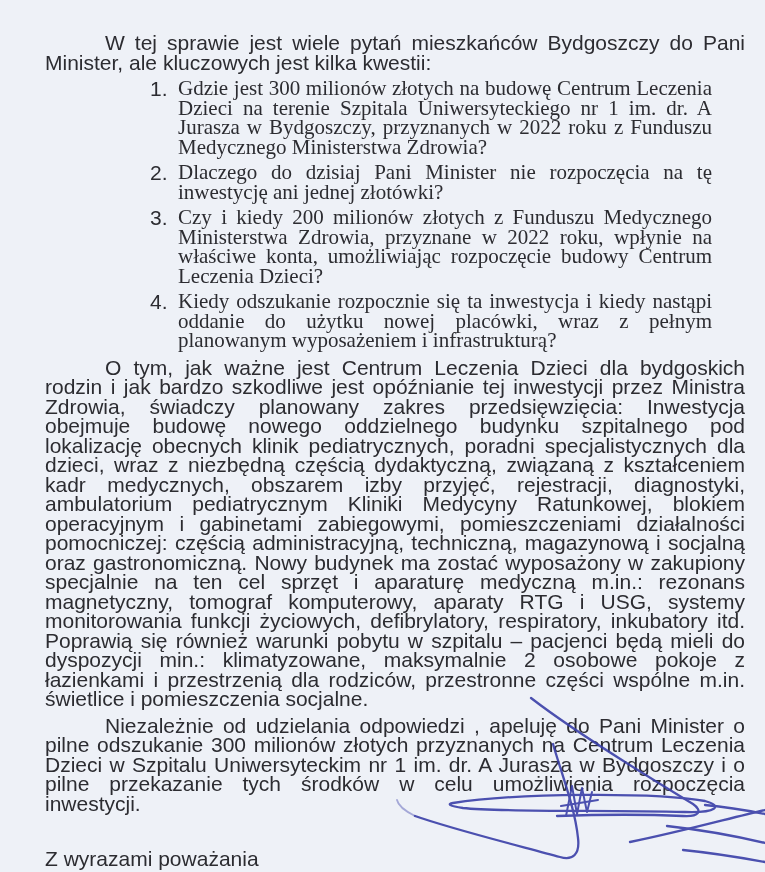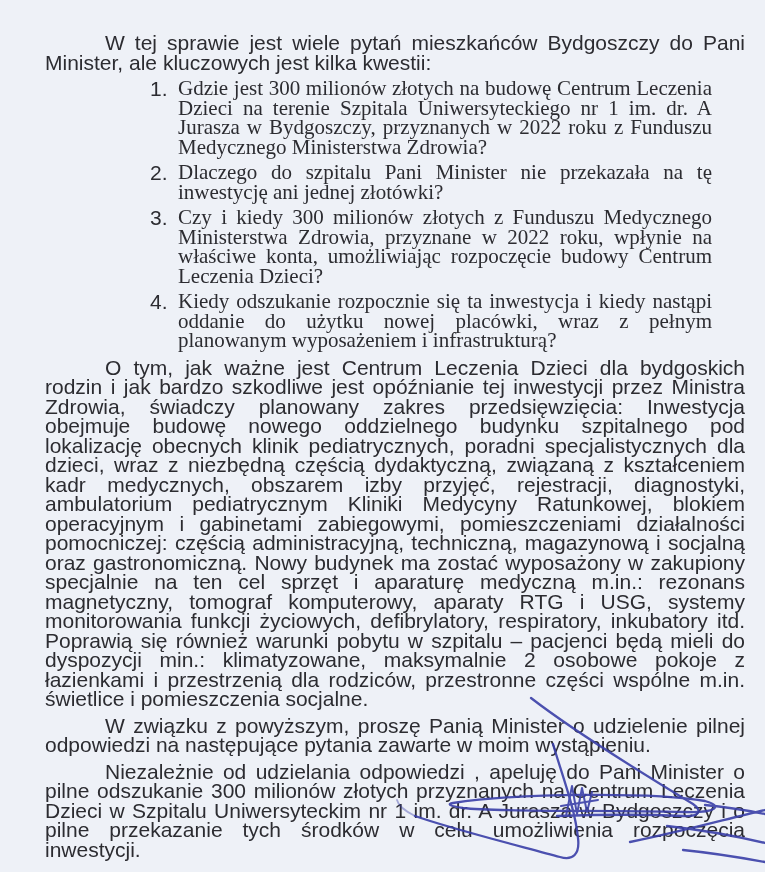--- a/index.html
+++ b/index.html
@@ -67,34 +67,33 @@
 
     <p class="para indent">W tej sprawie jest wiele pytań mieszkańców Bydgoszczy do Pani Minister, ale kluczowych jest kilka kwestii:</p>
 
     <ol class="questions">
       <li>
         <span class="qnum">1.</span>
         <span class="qtext">Gdzie jest 300 milionów złotych na budowę Centrum Leczenia Dzieci na terenie Szpitala Uniwersyteckiego nr 1 im. dr. A Jurasza w Bydgoszczy, przyznanych w 2022 roku z Funduszu Medycznego Ministerstwa Zdrowia?</span>
       </li>
       <li>
         <span class="qnum">2.</span>
-        <span class="qtext">Dlaczego do szpitalu Pani Minister nie przekazała na tę inwestycję ani jednej złotówki?</span>
+        <span class="qtext">Dlaczego do dzisiaj Pani Minister nie rozpoczęcia na tę inwestycję ani jednej złotówki?</span>
       </li>
       <li>
         <span class="qnum">3.</span>
-        <span class="qtext">Czy i kiedy 300 milionów złotych z Funduszu Medycznego Ministerstwa Zdrowia, przyznane w 2022 roku, wpłynie na właściwe konta, umożliwiając rozpoczęcie budowy Centrum Leczenia Dzieci?</span>
+        <span class="qtext">Czy i kiedy 200 milionów złotych z Funduszu Medycznego Ministerstwa Zdrowia, przyznane w 2022 roku, wpłynie na właściwe konta, umożliwiając rozpoczęcie budowy Centrum Leczenia Dzieci?</span>
       </li>
       <li>
         <span class="qnum">4.</span>
         <span class="qtext">Kiedy odszukanie rozpocznie się ta inwestycja i kiedy nastąpi oddanie do użytku nowej placówki, wraz z pełnym planowanym wyposażeniem i infrastrukturą?</span>
       </li>
     </ol>
 
     <p class="para indent">O tym, jak ważne jest Centrum Leczenia Dzieci dla bydgoskich rodzin i jak bardzo szkodliwe jest opóźnianie tej inwestycji przez Ministra Zdrowia, świadczy planowany zakres przedsięwzięcia: Inwestycja obejmuje budowę nowego oddzielnego budynku szpitalnego pod lokalizację obecnych klinik pediatrycznych, poradni specjalistycznych dla dzieci, wraz z niezbędną częścią dydaktyczną, związaną z kształceniem kadr medycznych, obszarem izby przyjęć, rejestracji, diagnostyki, ambulatorium pediatrycznym Kliniki Medycyny Ratunkowej, blokiem operacyjnym i gabinetami zabiegowymi, pomieszczeniami działalności pomocniczej: częścią administracyjną, techniczną, magazynową i socjalną oraz gastronomiczną. Nowy budynek ma zostać wyposażony w zakupiony specjalnie na ten cel sprzęt i aparaturę medyczną m.in.: rezonans magnetyczny, tomograf komputerowy, aparaty RTG i USG, systemy monitorowania funkcji życiowych, defibrylatory, respiratory, inkubatory itd. Poprawią się również warunki pobytu w szpitalu – pacjenci będą mieli do dyspozycji min.: klimatyzowane, maksymalnie 2 osobowe pokoje z łazienkami i przestrzenią dla rodziców, przestronne części wspólne m.in. świetlice i pomieszczenia socjalne.</p>
-    <p class="para indent">W związku z powyższym, proszę Panią Minister o udzielenie pilnej odpowiedzi na następujące pytania zawarte w moim wystąpieniu.</p>
     <p class="para indent">Niezależnie od udzielania odpowiedzi , apeluję do Pani Minister o pilne odszukanie 300 milionów złotych przyznanych na Centrum Leczenia Dzieci w Szpitalu Uniwersyteckim nr 1 im. dr. A Jurasza w Bydgoszczy i o pilne przekazanie tych środków w celu umożliwienia rozpoczęcia inwestycji.</p>
 
     <div class="closing">
       <p class="salutation">Z wyrazami poważania</p>
       <p class="signer-title">Poseł na Sejm RP</p>
     </div>
   </div>
 
   <svg class="signature-svg" viewBox="0 0 380 182" xmlns="http://www.w3.org/2000/svg">
     <g fill="none" stroke="#3a3fa8" stroke-width="2.3" stroke-linecap="round" stroke-linejoin="round" opacity="0.9">

